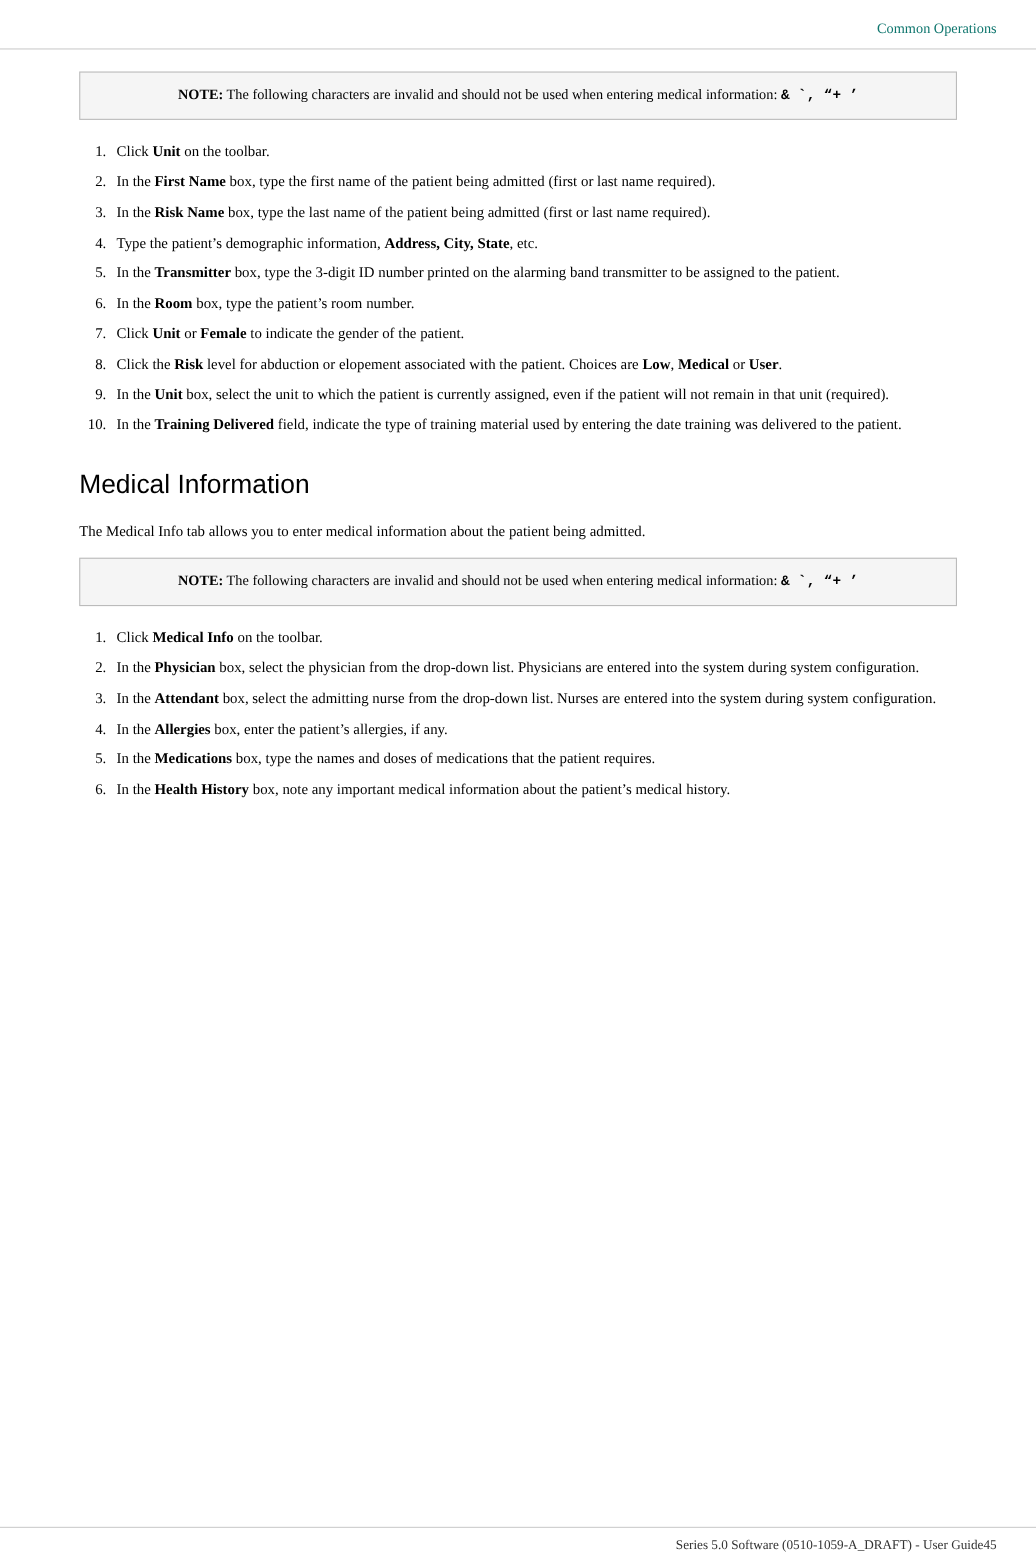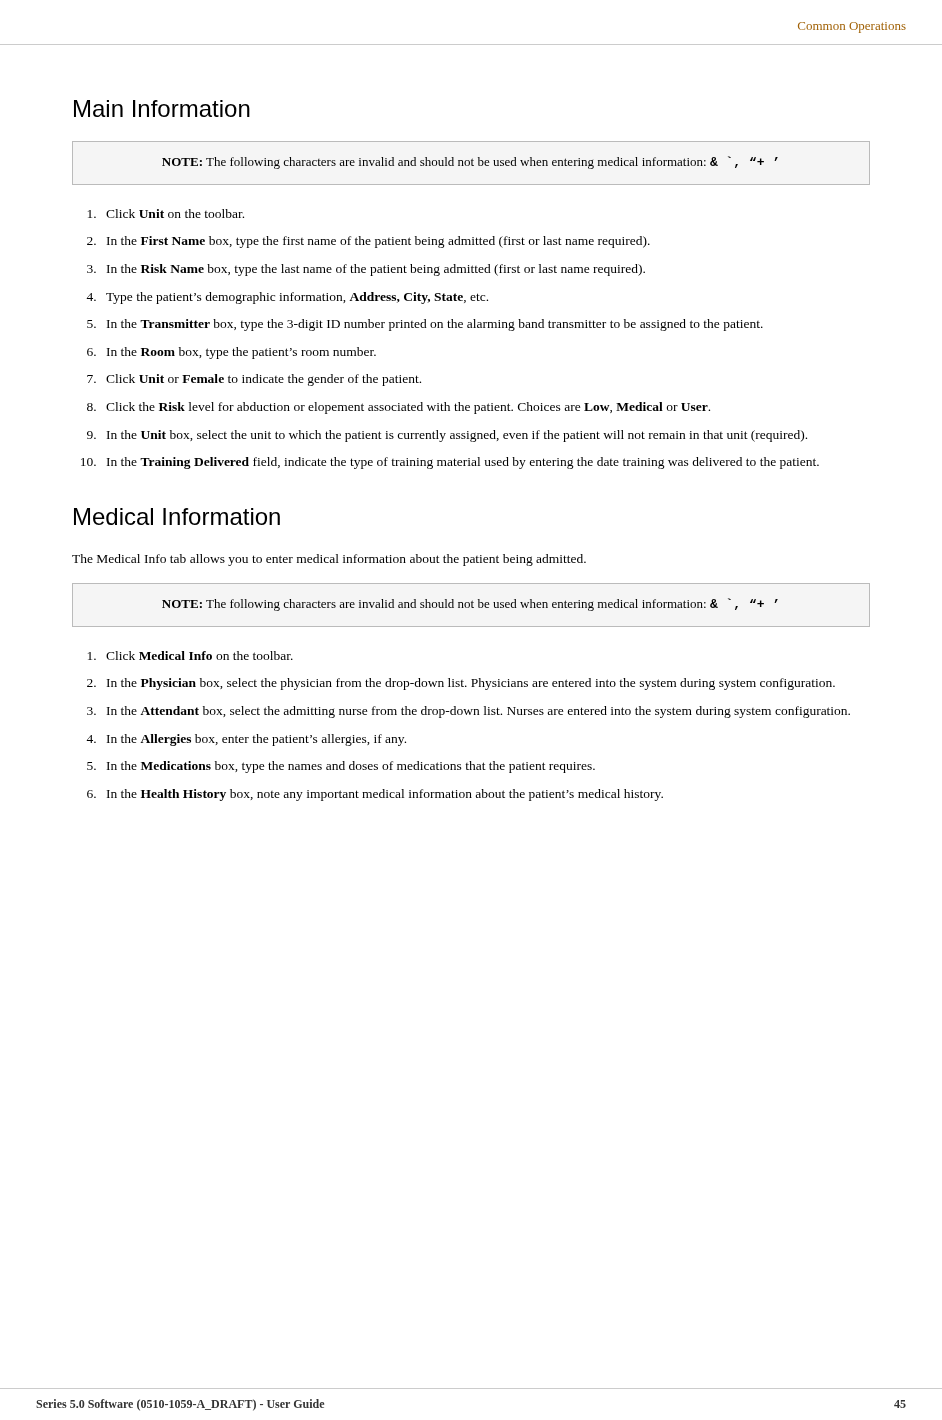--- a/index.html
+++ b/index.html
@@ -16,21 +16,21 @@
 
     .page-header {
       display: flex;
       justify-content: flex-end;
       padding: 18px 36px 10px 36px;
       border-bottom: 1px solid #ccc;
     }
 
     .page-header-title {
       font-size: 13px;
-      color: #a16207;
+      color: #0f766e;
     }
 
     .page-content {
       padding: 20px 72px 60px 72px;
     }
 
     .section-title {
       font-size: 24px;
       font-weight: normal;
       font-family: "Arial", sans-serif;
@@ -77,42 +77,40 @@
       font-weight: bold;
     }
 
     .page-footer {
       position: absolute;
       bottom: 0;
       left: 0;
       right: 0;
       border-top: 1px solid #ccc;
       display: flex;
-      justify-content: space-between;
+      justify-content: flex-end;
       padding: 8px 36px;
       font-size: 12px;
       color: #333;
-      font-weight: bold;
     }
 
     .note-chars {
       font-family: "Courier New", monospace;
       font-size: 13px;
     }
   </style>
 </head>
 <body>
 
 <div class="page-header">
   <span class="page-header-title">Common Operations</span>
 </div>
 
 <div class="page-content">
 
-  <h1 class="section-title">Main Information</h1>
 
 
   <div class="note-box">
     <span class="note-label">NOTE:</span><span> The following characters are invalid and should not be used when entering medical information: </span><span class="note-chars bold">&amp; `, “+ ’</span>
   </div>
 
   <ol>
 
     <li>
       Click <span class="bold">Unit</span> on the toolbar.

